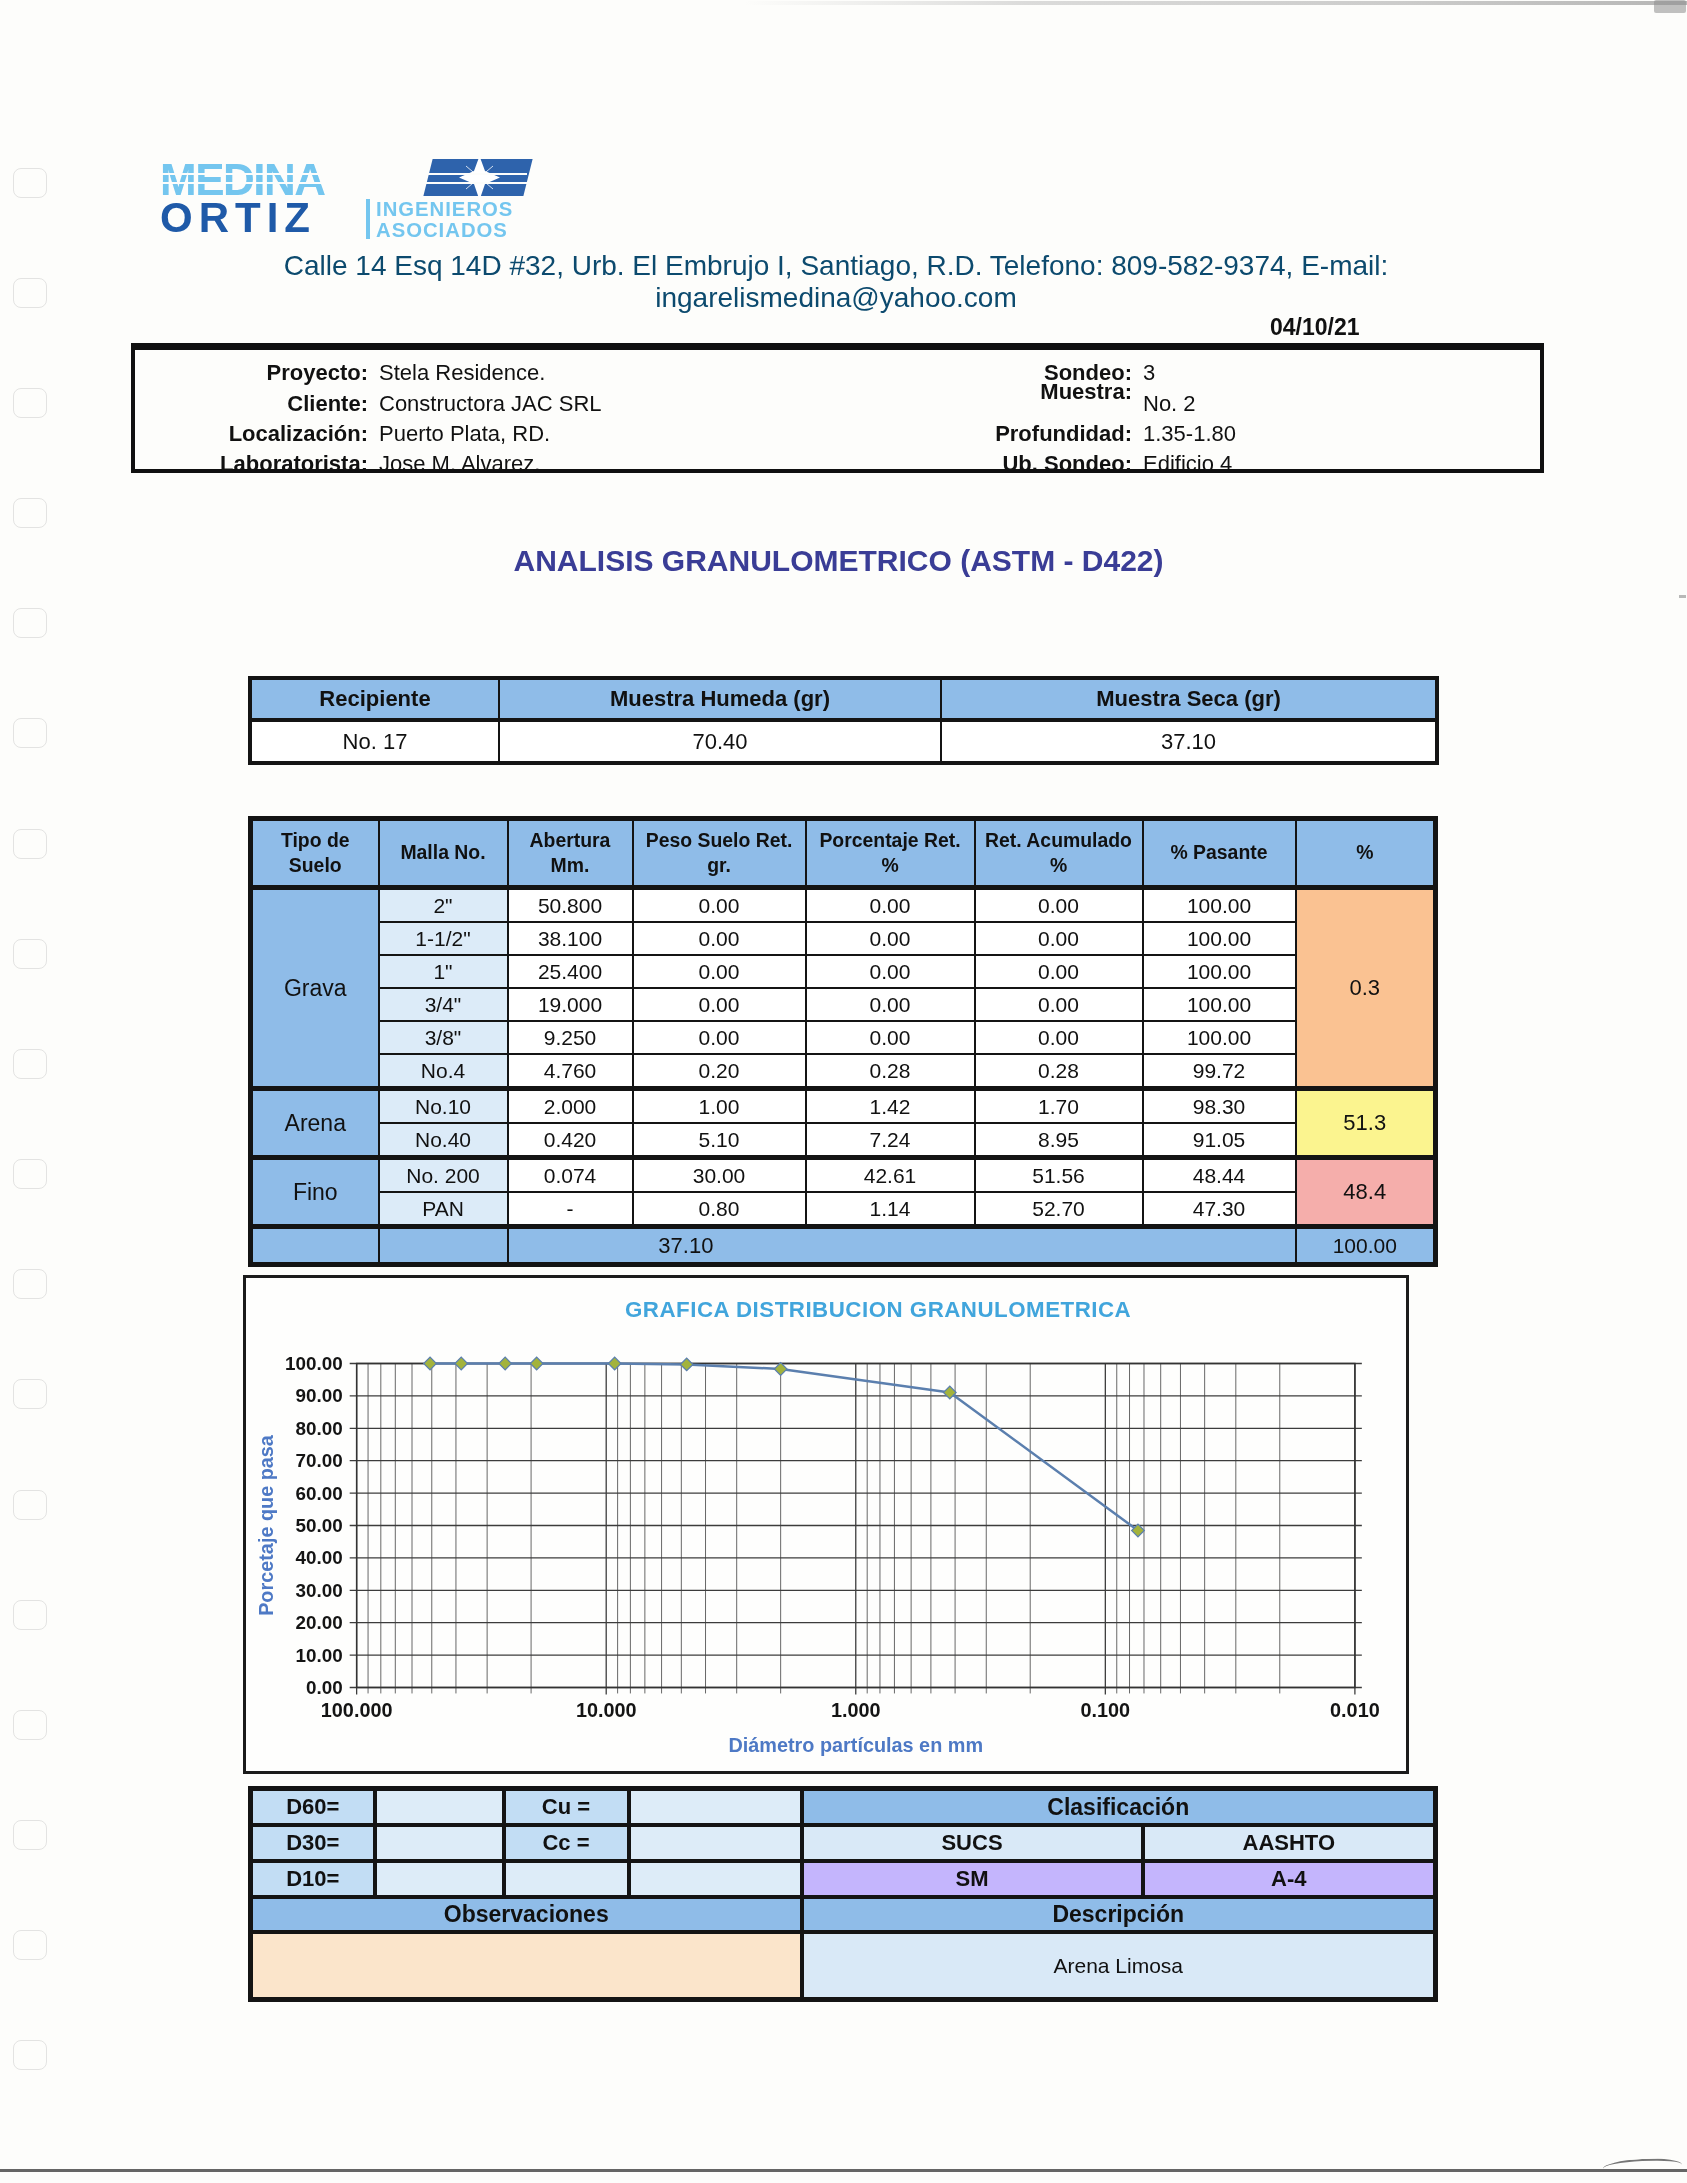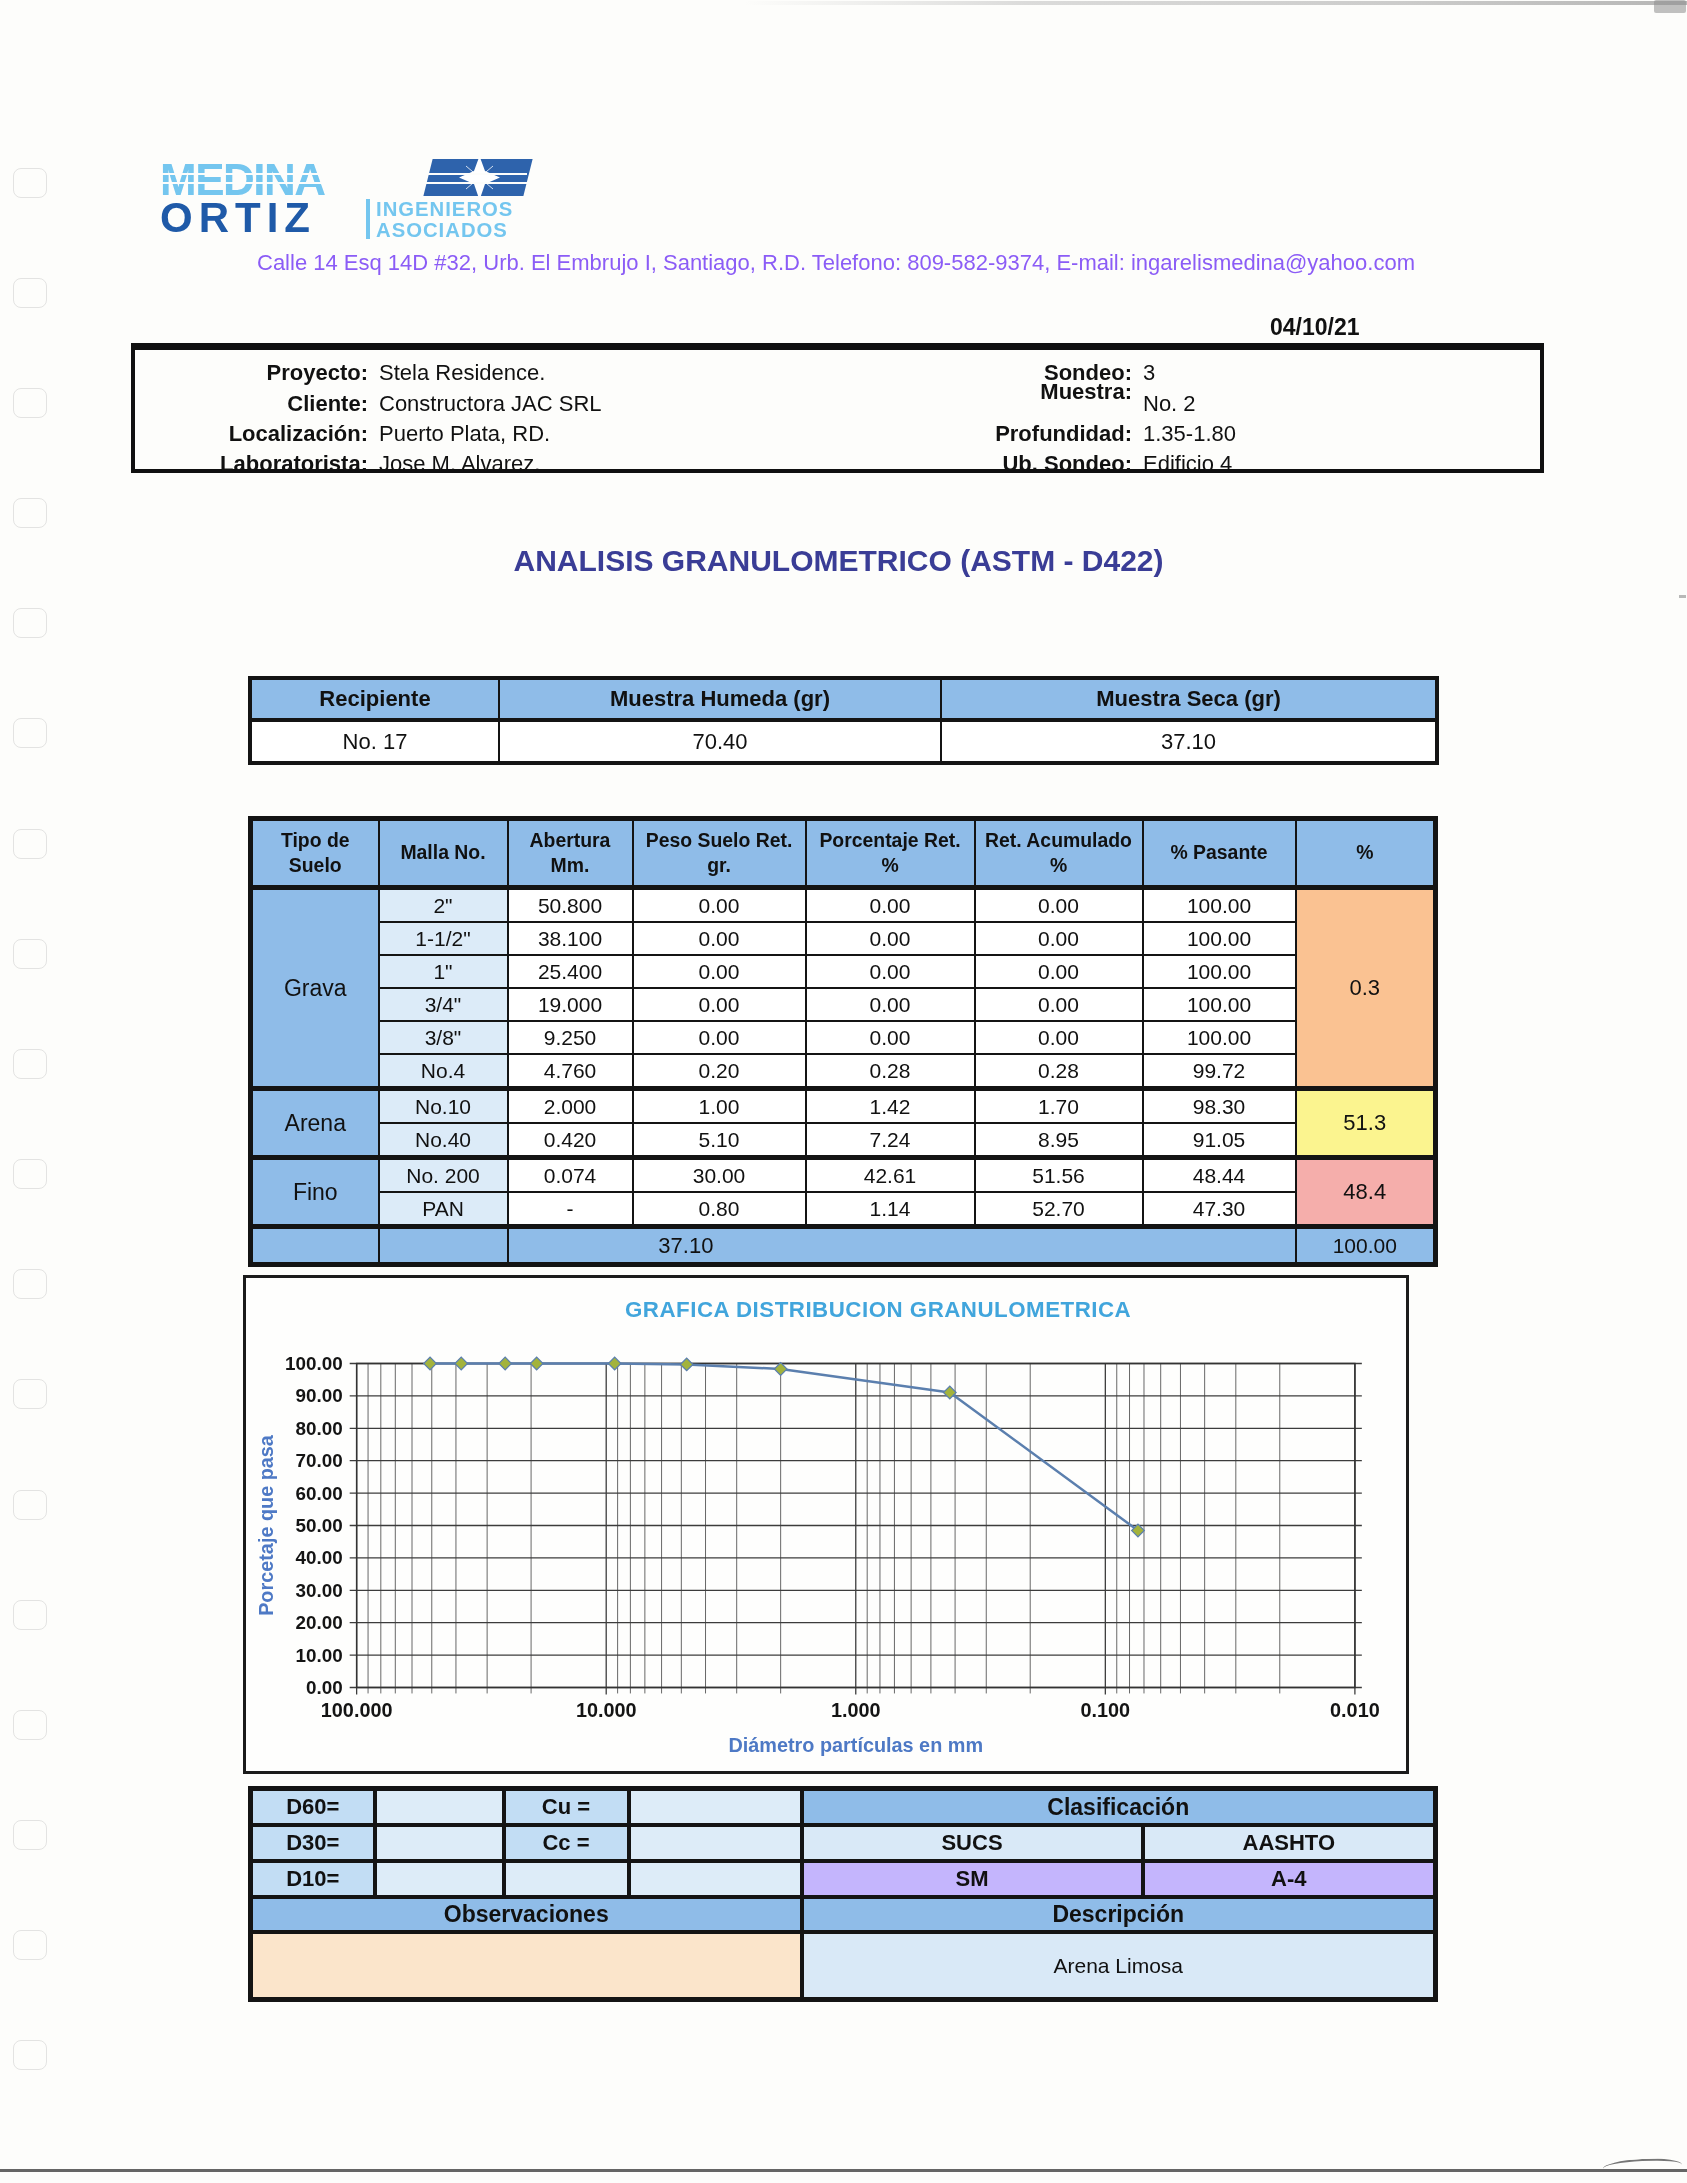--- a/index.html
+++ b/index.html
@@ -15,21 +15,21 @@
   .logo-word2{position:absolute;left:160px;top:197px;font-size:42px;font-weight:800;
               letter-spacing:6px;color:#1F5AA8;line-height:1;}
   .logo-par{position:absolute;left:428px;top:159px;width:100px;height:37px;background:#2E63AC;
             transform:skewX(-14deg);}
   .logo-stripe{position:absolute;background:#fdfdfb;}
   .logo-div{position:absolute;left:366px;top:199px;width:3.5px;height:40px;background:#74C6EF;}
   .logo-sub{position:absolute;left:376px;font-size:20.3px;font-weight:600;letter-spacing:1px;
             color:#74C6EF;line-height:1;}
   .desc{position:absolute;left:571px;top:159px;width:948px;text-align:center;font-size:21px;
         font-weight:700;color:#2C3A63;line-height:1.38;}
-  .address{position:absolute;left:144px;top:250px;width:1384px;text-align:center;font-size:22px;color:#8b5cf6;}
+  .address{position:absolute;left:144px;top:250px;width:1384px;text-align:center;font-size:28px;color:#0c4a6e;}
   .date{position:absolute;left:1270px;top:314px;width:164px;font-size:23px;font-weight:700;}
   
   .infobox{position:absolute;left:131px;top:343px;width:1413px;height:130px;
            border:4.5px solid #101010;border-top-width:7px;box-sizing:border-box;background:#fdfdfb;}
   .inforow-label{position:absolute;font-size:22px;font-weight:700;text-align:right;line-height:28px;height:28px;}
   .inforow-value{position:absolute;font-size:22px;line-height:28px;height:28px;white-space:nowrap;}
   .doc-title{position:absolute;left:243px;top:544px;width:1191px;text-align:center;font-size:30px;
              font-weight:800;color:#3A3D96;letter-spacing:0px;}
   
   table{border-collapse:collapse;table-layout:fixed;}

